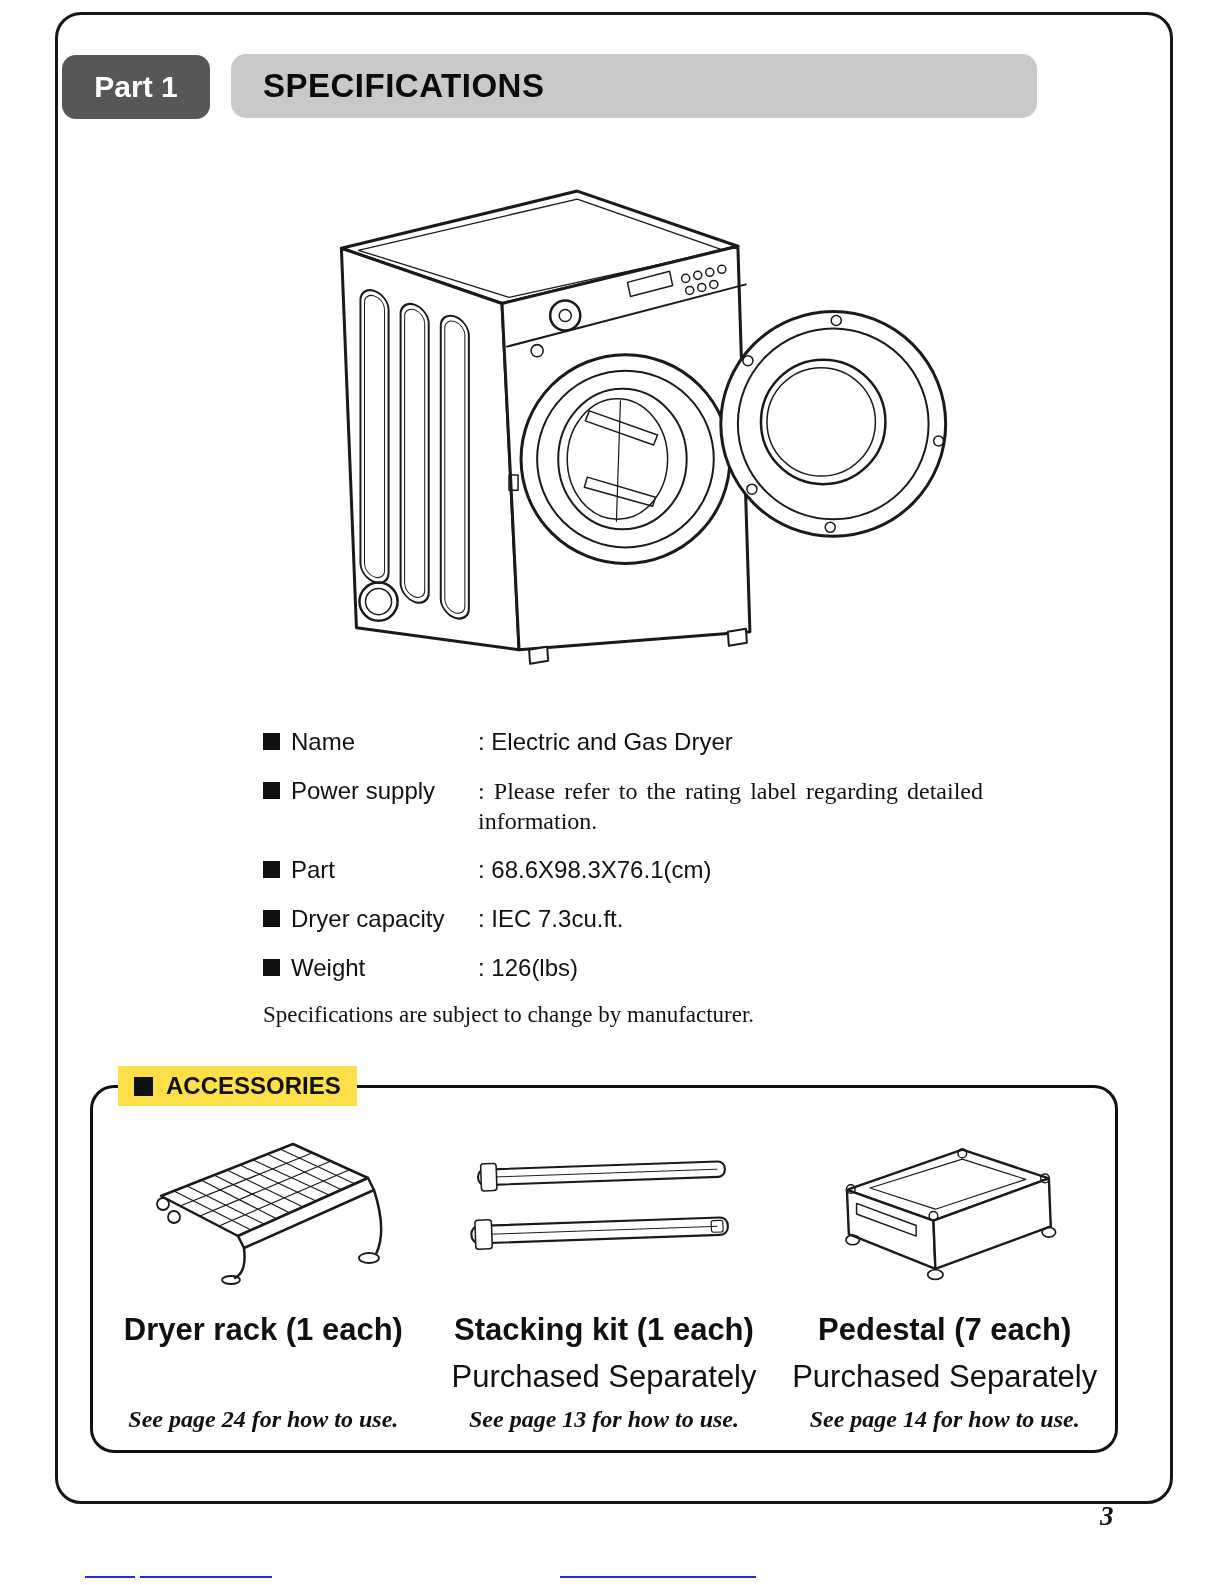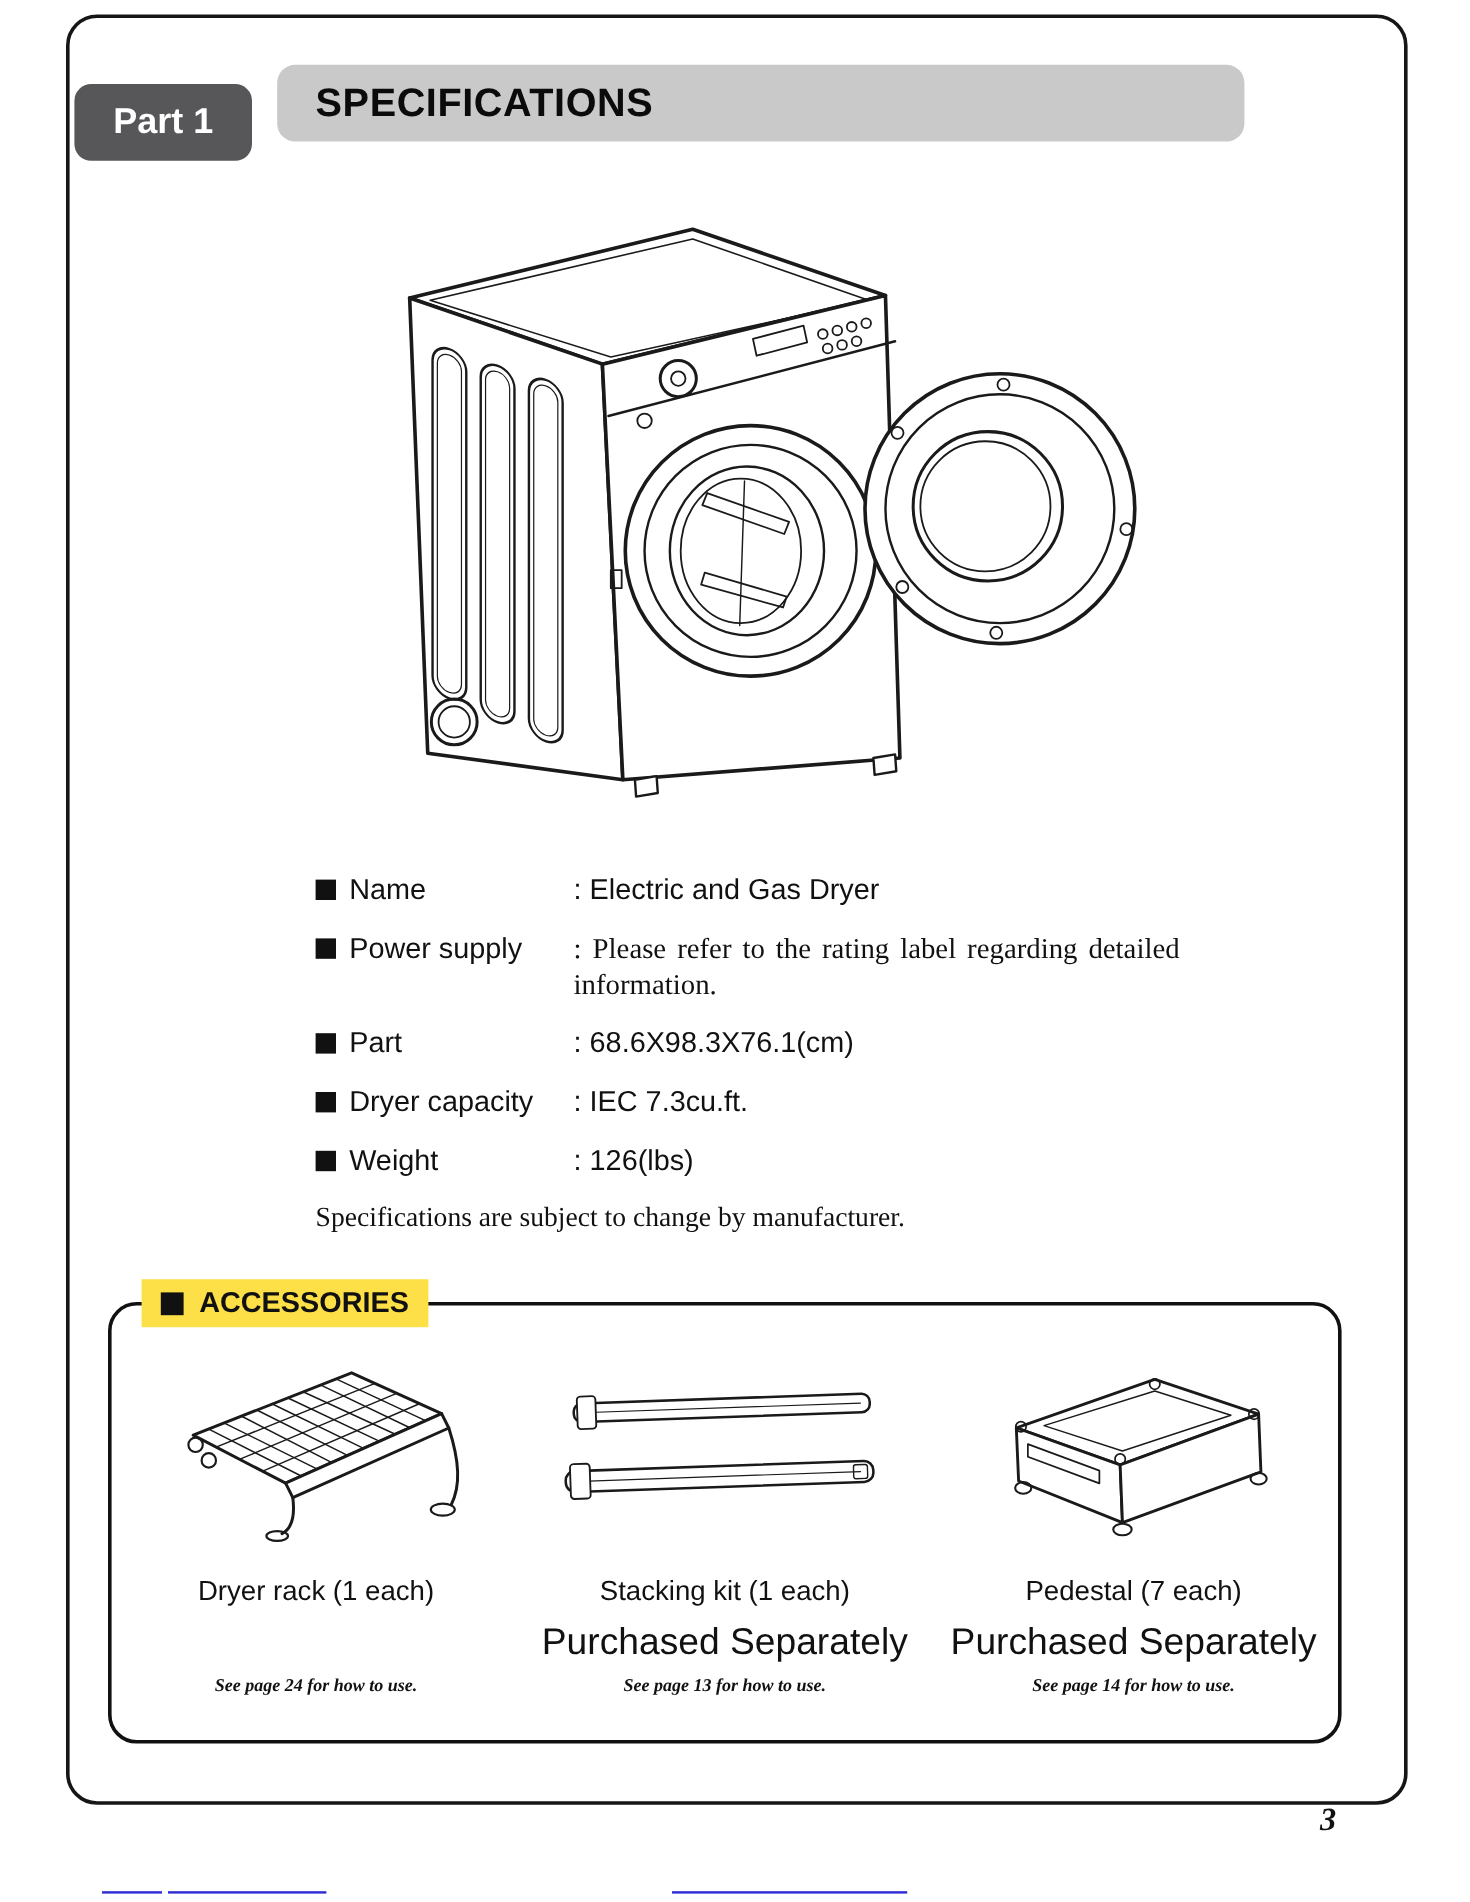--- a/index.html
+++ b/index.html
@@ -1,20 +1,20 @@
 <!DOCTYPE html>
 <html><head>
 <meta charset="utf-8">
 <style>
   html,body{margin:0;padding:0;background:#fff;}
   .page{position:relative;width:1225px;height:1585px;background:#fff;
         font-family:"Liberation Sans",sans-serif;color:#111;overflow:hidden;}
   .outer-border{position:absolute;left:55px;top:12px;width:1112px;height:1486px;
         border:3px solid #161616;border-radius:26px;}
-  .part-box{position:absolute;left:62px;top:70px;width:148px;height:64px;
+  .part-box{position:absolute;left:62px;top:55px;width:148px;height:64px;
         background:#57575a;border-radius:14px;display:flex;align-items:center;justify-content:center;
         color:#fff;font-weight:bold;font-size:30px;}
   .title-bar{position:absolute;left:231px;top:54px;width:806px;height:64px;
         background:#c9c9ca;border-radius:15px;display:flex;align-items:center;
         padding-left:32px;box-sizing:border-box;font-weight:bold;font-size:33px;
         letter-spacing:.5px;color:#0b0b0b;}
   .dryer-wrap{position:absolute;left:325px;top:178px;width:625px;height:532px;}
   svg{display:block;}
   .specs{position:absolute;left:263px;top:727px;width:740px;}
   .spec-row{display:flex;margin-bottom:19px;font-size:24px;line-height:30px;}
@@ -25,24 +25,24 @@
   .spec-note{margin-top:4px;font-family:"Liberation Serif",serif;font-size:23px;}
   .acc-box{position:absolute;left:90px;top:1085px;width:1028px;height:368px;
         border:3px solid #111;border-radius:24px;box-sizing:border-box;}
   .acc-title{position:absolute;left:118px;top:1066px;height:40px;background:#fde047;
         padding:0 16px;display:flex;align-items:center;gap:13px;
         font-weight:bold;font-size:24px;z-index:2;}
   .acc-title .bullet{margin-top:0;width:19px;height:19px;}
   .acc-cols{display:flex;height:100%;padding-top:26px;box-sizing:border-box;}
   .acc-col{flex:1;display:flex;flex-direction:column;align-items:center;}
   .acc-illus{height:198px;display:flex;align-items:center;justify-content:center;}
-  .acc-caption{font-size:23px;}
+  .acc-caption{font-size:31px;font-weight:bold;}
   .acc-purchase{font-size:31px;margin-top:11px;height:32px;}
   .acc-note{margin-top:15px;font-family:"Liberation Serif",serif;
-        font-style:italic;font-weight:bold;font-size:15px;}
+        font-style:italic;font-weight:bold;font-size:24px;}
   .page-num{position:absolute;left:1100px;top:1501px;font-family:"Liberation Serif",serif;
         font-weight:bold;font-style:italic;font-size:27px;}
   .artifact{position:absolute;height:2px;background:#2b2bd5;}
   .a1{left:85px;top:1576px;width:50px;}
   .a2{left:140px;top:1576px;width:132px;}
   .a3{left:560px;top:1576px;width:196px;}
 </style>
 </head>
 <body>
 

